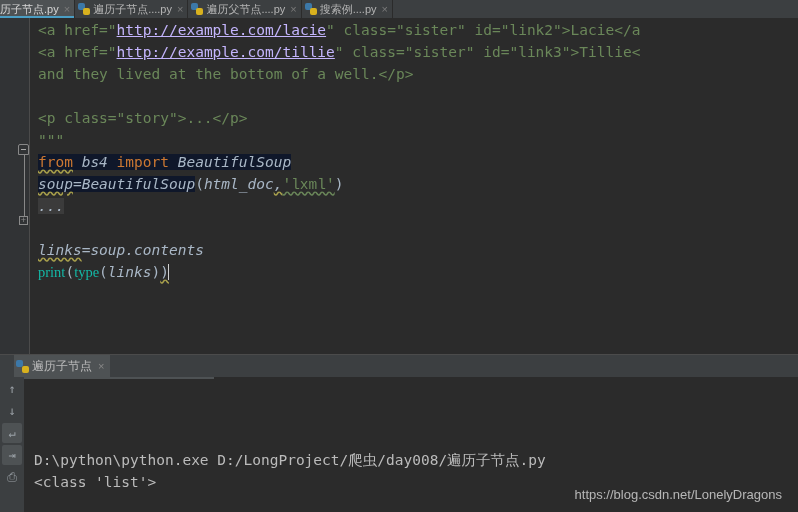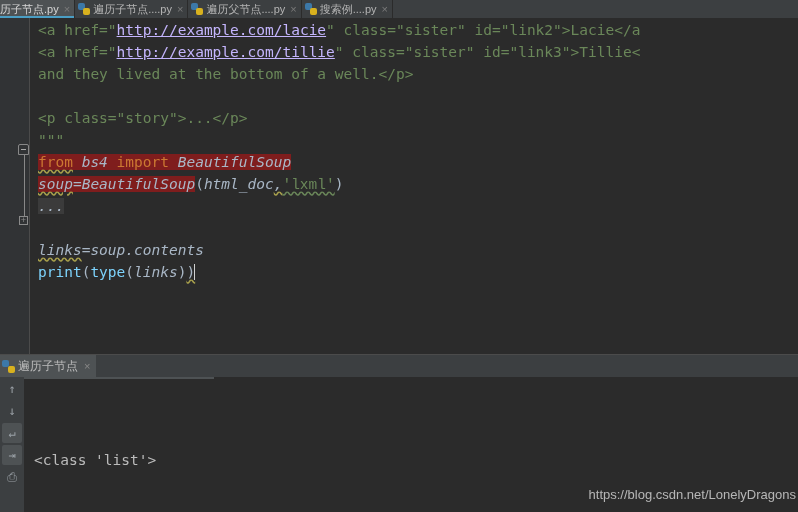--- a/index.html
+++ b/index.html
@@ -159,23 +159,23 @@
     height: 22px;
     padding-left: 8px;
     white-space: pre;
     box-sizing: border-box;
   }
   .tok-html   { color: #6a8759; }
   .tok-link   { color: #c4b5fd; text-decoration: underline; }
   .tok-kw     { color: #cc7832; }
   .tok-plain  { color: #a9b7c6; font-style: italic; }
   .tok-str    { color: #6a8759; }
-  .tok-fn     { color: #7dd3fc; }
+  .tok-fn     { color: #14b8a6; font-family: Liberation Serif, serif; }
   .tok-brk    { color: #a9b7c6; }
-  .hl-green   { background: #7f1d1d; }
+  .hl-green   { background: #0f172a; }
   .hl-gray    { background: #3b3b3b; }
   .wavy {
     text-decoration: underline;
     text-decoration-style: wavy;
     text-decoration-color: #a9a14b;
     text-underline-offset: 2px;
   }
   .wavy-green {
     text-decoration: underline;
     text-decoration-style: wavy;
@@ -200,20 +200,21 @@
     background: #3c3f41;
     border-top: 1px solid #4b4b4b;
     min-height: 0;
   }
   .console-tabs {
     height: 22px;
     flex: 0 0 22px;
     background: #3c3f41;
     display: flex;
     align-items: center;
+    padding-left: 14px;
   }
   .ctab {
     display: flex;
     align-items: center;
     height: 22px;
     padding: 0 6px 0 2px;
     font-family: "Liberation Sans", sans-serif;
     font-size: 12px;
     color: #bbbbbb;
     background: #4e5254;
@@ -258,21 +259,21 @@
     line-height: 22px;
     color: #bbbbbb;
     padding: 6px 0 0 10px;
     white-space: pre;
     overflow: hidden;
   }
   .console-out .oline { height: 22px; white-space: pre; }
   .blank { height: 22px; }
   .watermark {
     position: absolute;
-    right: 2px;
+    right: 16px;
     bottom: 6px;
     font-family: "Liberation Sans", sans-serif;
     font-size: 13px;
     color: #cfcfcf;
     opacity: .85;
     white-space: nowrap;
   }
   .scroll-top-strip {
     position: absolute;
     top: 0; left: 0;
@@ -343,18 +344,18 @@
     <div class="console-body">
       <div class="console-side" id="console-toolbar">
           <div class="cbtn">↑</div>
           <div class="cbtn">↓</div>
           <div class="cbtn boxed">↵</div>
           <div class="cbtn boxed">⇥</div>
           <div class="cbtn">⎙</div>
         </div>
       <div class="console-out" id="console-output">
         <div class="scroll-top-strip"></div>
-        <div class="oline">&lt;class 'list'&gt;</div><div class="blank">&nbsp;</div><div class="watermark">https://blog.csdn.net/LonelyDragons</div>
+        <div class="oline">D:\python\python.exe D:/LongProject/爬虫/day008/遍历子节点.py</div><div class="oline">&lt;class 'list'&gt;</div><div class="blank">&nbsp;</div><div class="watermark">https://blog.csdn.net/LonelyDragons</div>
       </div>
     </div>
   </div>
 
 </div>
 
 </body></html>

